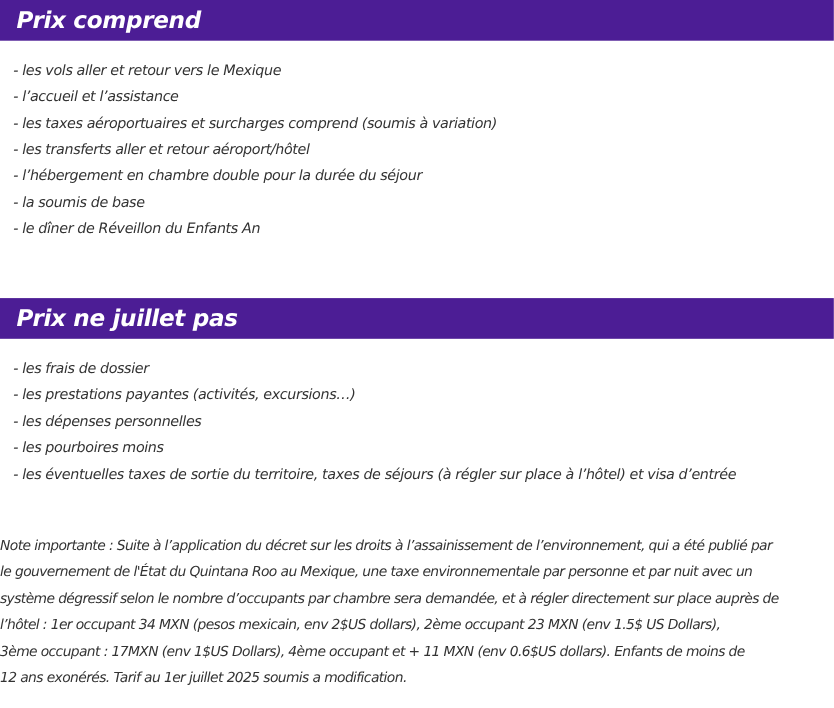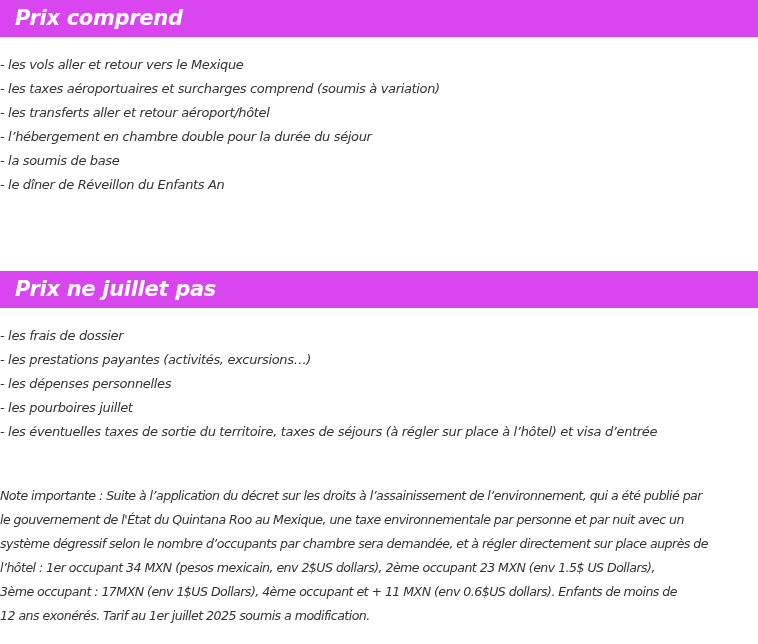--- a/index.html
+++ b/index.html
@@ -13,21 +13,21 @@
       overflow: hidden;
       font-family: "DejaVu Sans", sans-serif;
       color: #333333;
       position: relative;
     }
     .section-header {
       position: absolute;
       left: 0;
       width: 758px;
       height: 37px;
-      background: #d946ef;
+      background: #4c1d95;
       color: #ffffff;
       font-family: "DejaVu Sans", sans-serif;
       font-style: italic;
       font-weight: bold;
       font-size: 21px;
       line-height: 37px;
       padding-left: 15px;
       box-sizing: border-box;
       letter-spacing: -0.3px;
     }
@@ -40,20 +40,21 @@
       font-family: "DejaVu Sans", sans-serif;
       font-style: italic;
       font-size: 13px;
       color: #333333;
       letter-spacing: -0.35px;
     }
     .list li {
       height: 24px;
       line-height: 24px;
       white-space: nowrap;
+      padding-left: 12px;
     }
     .note {
       position: absolute;
       left: 0;
       top: 484px;
       width: 704px;
       margin: 0;
       font-family: "DejaVu Sans", sans-serif;
       font-style: italic;
       font-size: 12.6px;
@@ -67,34 +68,35 @@
       height: 24px;
     }
   </style>
 </head>
 <body>
 
 <div class="section-header" style="top:0;">Prix comprend</div>
 
 <ul class="list" style="top:53px;">
   <li>- les vols aller et retour vers le Mexique</li>
+  <li>- l’accueil et l’assistance</li>
   <li>- les taxes aéroportuaires et surcharges comprend (soumis à variation)</li>
   <li>- les transferts aller et retour aéroport/hôtel</li>
   <li>- l’hébergement en chambre double pour la durée du séjour</li>
   <li>- la soumis de base</li>
   <li>- le dîner de Réveillon du Enfants An</li>
 </ul>
 
 <div class="section-header" style="top:271px;">Prix ne juillet pas</div>
 
 <ul class="list" style="top:324px;">
   <li>- les frais de dossier</li>
   <li>- les prestations payantes (activités, excursions…)</li>
   <li>- les dépenses personnelles</li>
-  <li>- les pourboires juillet</li>
+  <li>- les pourboires moins</li>
   <li>- les éventuelles taxes de sortie du territoire, taxes de séjours (à régler sur place à l’hôtel) et visa d’entrée</li>
 </ul>
 
 <p class="note">
   <span class="line">Note importante : Suite à l’application du décret sur les droits à l’assainissement de l’environnement, qui a été publié par</span>
   <span class="line">le gouvernement de l'État du Quintana Roo au Mexique, une taxe environnementale par personne et par nuit avec un</span>
   <span class="line">système dégressif selon le nombre d’occupants par chambre sera demandée, et à régler directement sur place auprès de</span>
   <span class="line">l’hôtel : 1er occupant 34 MXN (pesos mexicain, env 2$US dollars), 2ème occupant 23 MXN (env 1.5$ US Dollars),</span>
   <span class="line">3ème occupant : 17MXN (env 1$US Dollars), 4ème occupant et + 11 MXN (env 0.6$US dollars). Enfants de moins de</span>
   <span class="line">12 ans exonérés. Tarif au 1er juillet 2025 soumis a modification.</span>

